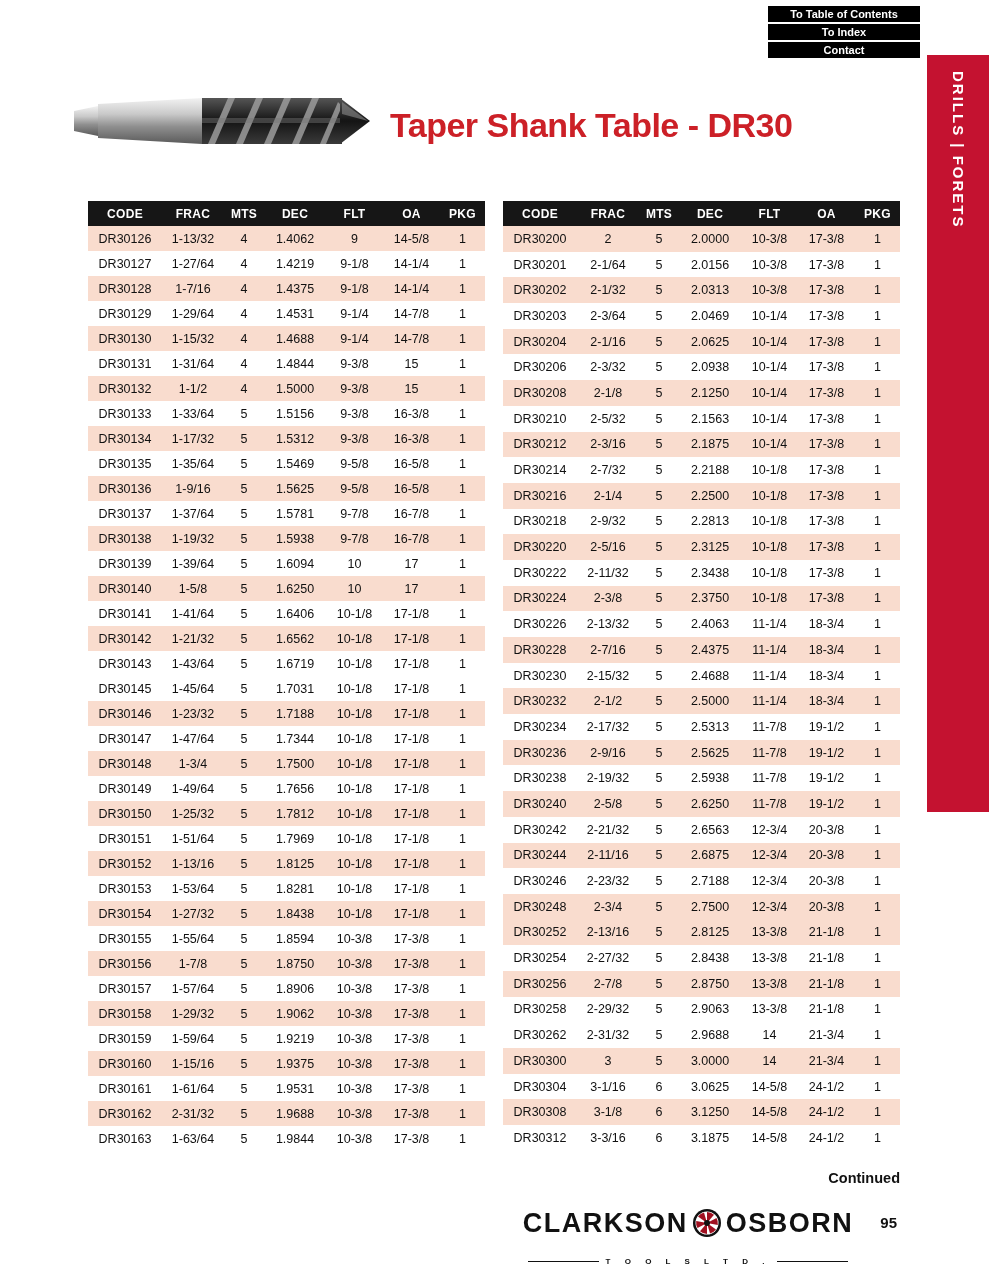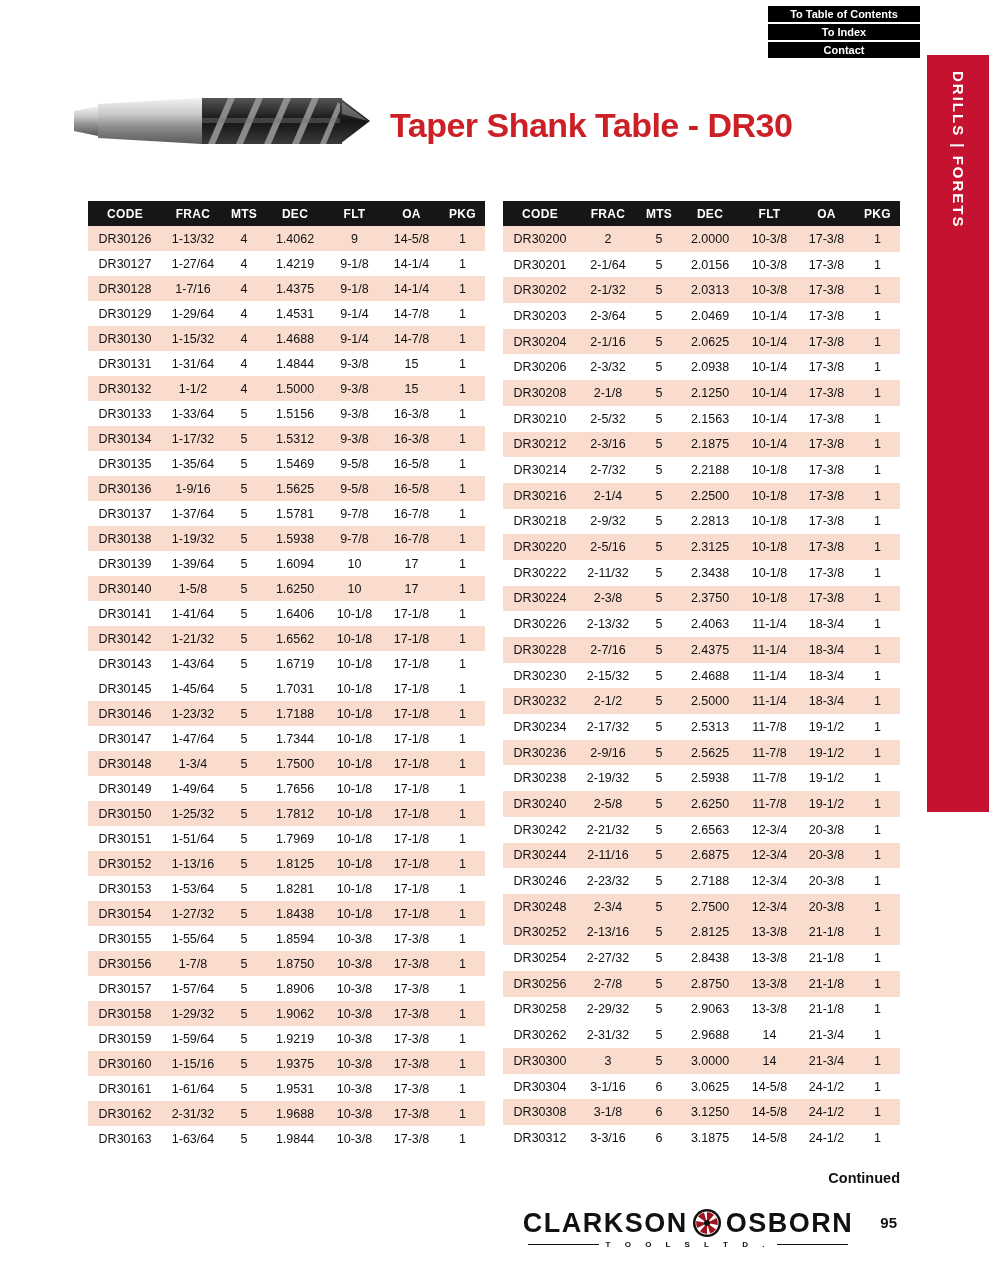--- a/index.html
+++ b/index.html
@@ -33,21 +33,21 @@
              white-space:nowrap; overflow:hidden; }
   tbody tr.odd td { background:#f9dcce; }
   tbody tr.even td { background:#ffffff; }
 
   
   .continued { position:absolute; top:1170px; right:89px; font-weight:bold; font-size:14.5px; color:#111; }
   .footer-logo { position:absolute; left:528px; top:1208px; width:320px; }
   .logo-row { display:flex; align-items:flex-start; justify-content:center; gap:4px; }
   .logo-word { font-size:27px; font-weight:bold; color:#111; letter-spacing:1.5px; }
   .logo-mark { width:30px; height:30px; flex:0 0 auto; }
-  .logo-subrow { display:flex; align-items:center; justify-content:center; gap:7px; margin-top:1px; }
+  .logo-subrow { display:flex; align-items:center; justify-content:center; gap:7px; margin-top:18px; }
   .logo-subline { flex:1; height:1px; background:#111; }
   .logo-sub { font-size:8px; font-weight:bold; color:#111; letter-spacing:6px; white-space:nowrap; }
   .page-number { position:absolute; right:92px; top:1214px; font-weight:bold; font-size:15px; color:#111; }
 </style>
 </head>
 <body>
 
 <div class="page">
 
   <div class="nav-buttons">

